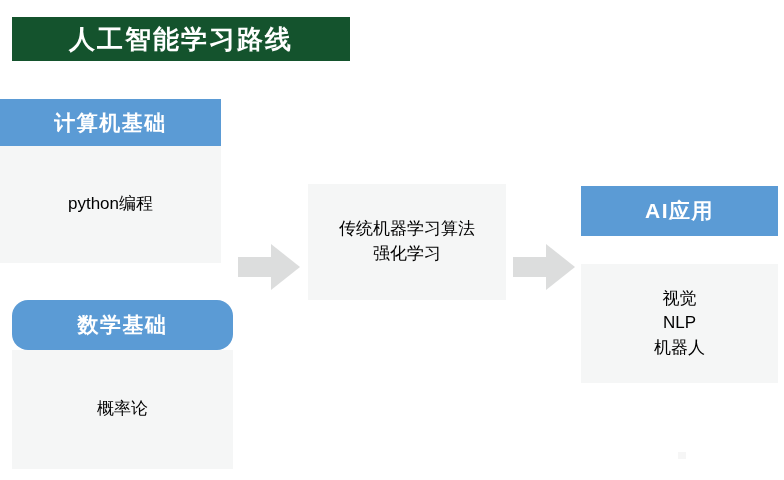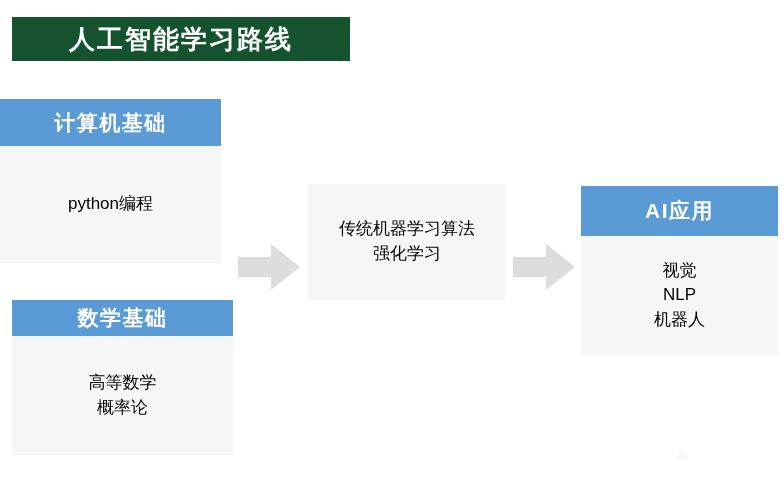--- a/index.html
+++ b/index.html
@@ -81,40 +81,40 @@
   }
   #card-cs .card-header { height: 47px; }
   #card-cs .card-body   { height: 117px; }
 
   #card-math {
     left: 12px;
     top: 300px;
     width: 221px;
     height: 166px;
   }
-  #card-math .card-header { height: 36px; }
+  #card-math .card-header { height: 50px; border-radius: 16px; }
   #card-math .card-body   { height: 119px; }
 
   #card-ml {
     left: 308px;
     top: 184px;
     width: 198px;
     height: 162px;
   }
   #card-ml .card-header { height: 46px; }
   #card-ml .card-body   { height: 116px; }
 
   #card-ai {
     left: 581px;
     top: 186px;
     width: 197px;
     height: 162px;
   }
   #card-ai .card-header { height: 50px; }
-  #card-ai .card-body   { height: 119px; }
+  #card-ai .card-body   { height: 119px; margin-top: 28px; }
 
   
   .arrow {
     position: absolute;
     width: 62px;
     height: 46px;
   }
   .arrow .shaft {
     position: absolute;
     left: 0;
@@ -157,21 +157,20 @@
 <div class="card" id="card-cs">
   <div class="card-header">计算机基础</div>
   <div class="card-body">
     <span class="line">python编程</span>
   </div>
 </div>
 
 <div class="card" id="card-math">
   <div class="card-header">数学基础</div>
   <div class="card-body">
-    <span class="line">高等数学</span>
     <span class="line">概率论</span>
   </div>
 </div>
 
 <div class="arrow" id="arrow-1">
   <div class="shaft"></div>
   <div class="head"></div>
 </div>
 
 <div class="card" id="card-ml">

